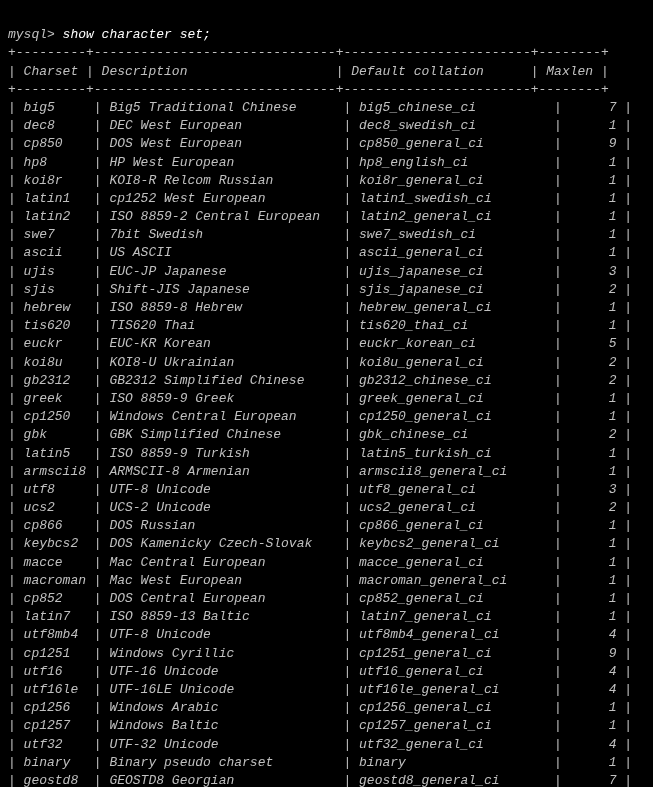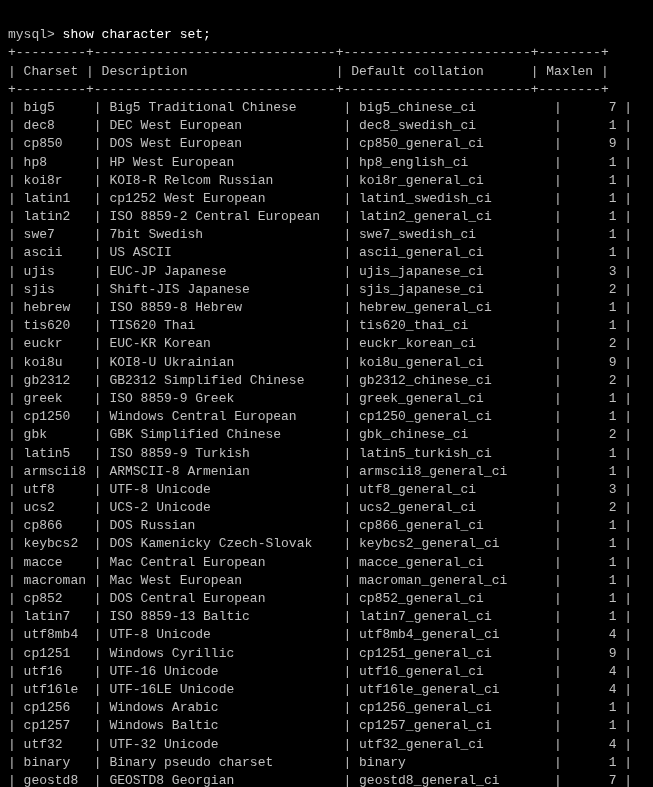--- a/index.html
+++ b/index.html
@@ -8,20 +8,21 @@
       color: #c0c0c0;
       font-family: 'Courier New', Courier, monospace;
       font-size: 13px;
       padding: 8px;
       width: 653px;
       min-height: 787px;
     }
     .terminal {
       white-space: pre;
       line-height: 1.4;
+      font-style: italic;
     }
     .prompt { color: #c0c0c0; }
     .cmd { color: #ffffff; }
     @keyframes blink {
       50% { opacity: 0; }
     }
   </style>
 </head>
 <body>
 
@@ -38,22 +39,22 @@
 <span>| hp8      | HP West European              | hp8_english_ci           |      1 |</span>
 <span>| koi8r    | KOI8-R Relcom Russian         | koi8r_general_ci         |      1 |</span>
 <span>| latin1   | cp1252 West European          | latin1_swedish_ci        |      1 |</span>
 <span>| latin2   | ISO 8859-2 Central European   | latin2_general_ci        |      1 |</span>
 <span>| swe7     | 7bit Swedish                  | swe7_swedish_ci          |      1 |</span>
 <span>| ascii    | US ASCII                      | ascii_general_ci         |      1 |</span>
 <span>| ujis     | EUC-JP Japanese               | ujis_japanese_ci         |      3 |</span>
 <span>| sjis     | Shift-JIS Japanese            | sjis_japanese_ci         |      2 |</span>
 <span>| hebrew   | ISO 8859-8 Hebrew             | hebrew_general_ci        |      1 |</span>
 <span>| tis620   | TIS620 Thai                   | tis620_thai_ci           |      1 |</span>
-<span>| euckr    | EUC-KR Korean                 | euckr_korean_ci          |      2 |</span>
-<span>| koi8u    | KOI8-U Ukrainian              | koi8u_general_ci         |      9 |</span>
+<span>| euckr    | EUC-KR Korean                 | euckr_korean_ci          |      5 |</span>
+<span>| koi8u    | KOI8-U Ukrainian              | koi8u_general_ci         |      2 |</span>
 <span>| gb2312   | GB2312 Simplified Chinese     | gb2312_chinese_ci        |      2 |</span>
 <span>| greek    | ISO 8859-9 Greek              | greek_general_ci         |      1 |</span>
 <span>| cp1250   | Windows Central European      | cp1250_general_ci        |      1 |</span>
 <span>| gbk      | GBK Simplified Chinese        | gbk_chinese_ci           |      2 |</span>
 <span>| latin5   | ISO 8859-9 Turkish            | latin5_turkish_ci        |      1 |</span>
 <span>| armscii8 | ARMSCII-8 Armenian            | armscii8_general_ci      |      1 |</span>
 <span>| utf8     | UTF-8 Unicode                 | utf8_general_ci          |      3 |</span>
 <span>| ucs2     | UCS-2 Unicode                 | ucs2_general_ci          |      2 |</span>
 <span>| cp866    | DOS Russian                   | cp866_general_ci         |      1 |</span>
 <span>| keybcs2  | DOS Kamenicky Czech-Slovak    | keybcs2_general_ci       |      1 |</span>

